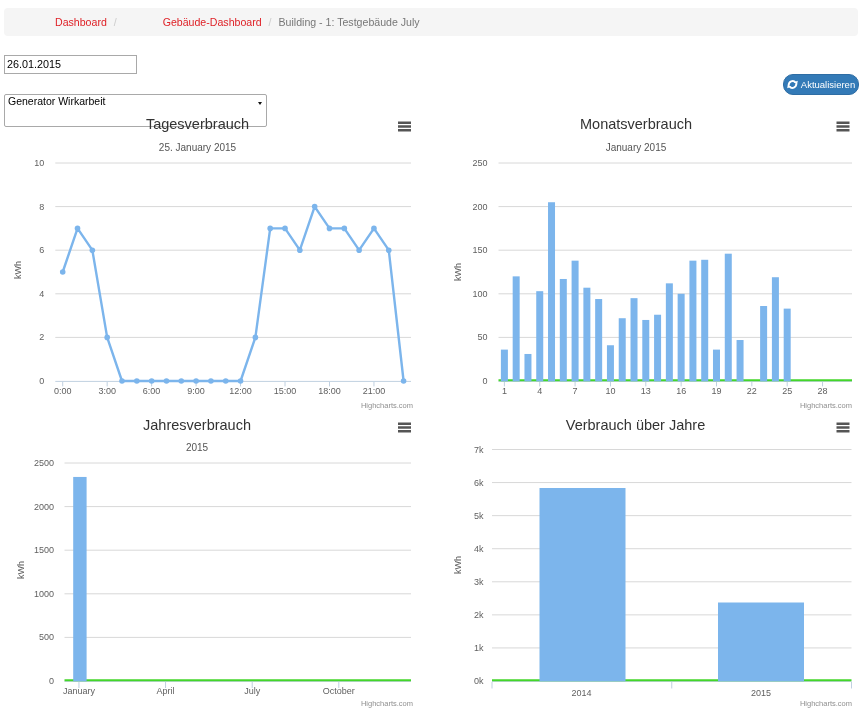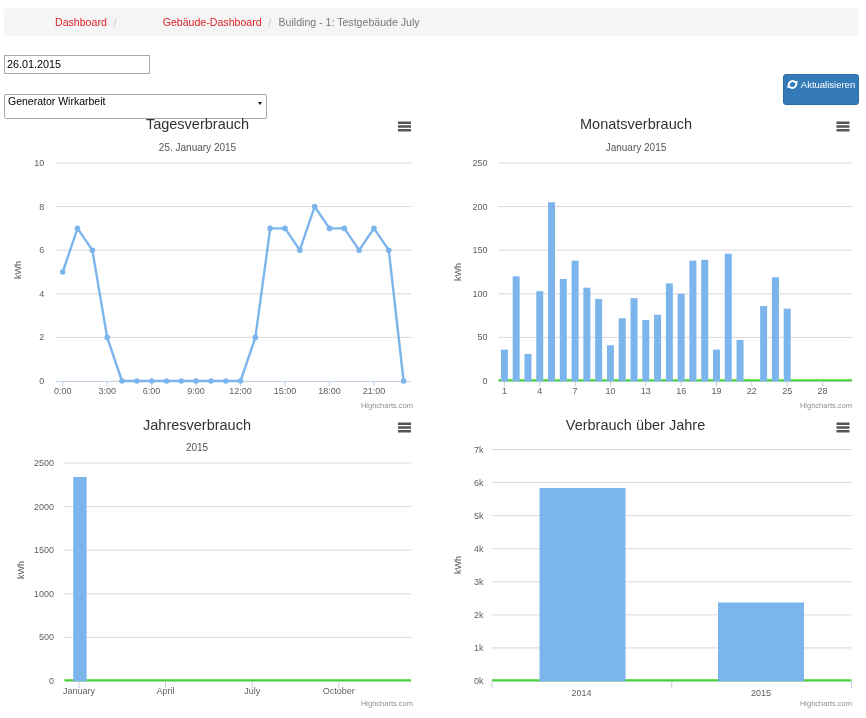--- a/index.html
+++ b/index.html
@@ -1,22 +1,22 @@
 <!DOCTYPE html>
 <html><head><meta charset="utf-8">
 <style>
 html,body{margin:0;padding:0;background:#fff;width:866px;height:718px;overflow:hidden;}
 body{font-family:"Liberation Sans",sans-serif;position:relative;}
 .crumbbar{position:absolute;left:4px;top:8px;width:854px;height:28px;background:#f5f5f5;border-radius:4px;font-size:10.6px;line-height:28px;padding-left:12px;box-sizing:border-box;color:#777;}
 .crumbbar a{color:#df2127;text-decoration:none;padding-left:39px;}
 .crumbbar .sep{color:#ccc;padding:0 4px;}
-.datein{position:absolute;left:4px;top:55px;width:146px;height:19px;border:1px solid #a9a9a9;box-sizing:border-box;font-size:10.8px;line-height:17px;padding-left:2px;color:#000;background:#fff;}
-.sel{position:absolute;left:4px;top:94px;width:263px;height:25px;border:1px solid #a9a9a9;border-radius:2px;box-sizing:border-box;background:#fff;font-size:10.5px;line-height:13px;padding-left:3px;color:#000;}
+.datein{position:absolute;left:4px;top:55px;width:133px;height:19px;border:1px solid #a9a9a9;box-sizing:border-box;font-size:10.8px;line-height:17px;padding-left:2px;color:#000;background:#fff;}
+.sel{position:absolute;left:4px;top:94px;width:263px;height:33px;border:1px solid #a9a9a9;border-radius:2px;box-sizing:border-box;background:#fff;font-size:10.5px;line-height:13px;padding-left:3px;color:#000;}
 .sel .arr{position:absolute;right:4.5px;top:6.5px;width:0;height:0;border-left:2px solid transparent;border-right:2px solid transparent;border-top:3.8px solid #111;}
-.btn{position:absolute;left:783px;top:74px;width:76px;height:31px;background:#337ab7;border:1px solid #2e6da4;border-radius:3px;box-sizing:border-box;color:#fff;font-size:9.5px;text-align:center;line-height:19px;white-space:nowrap;}
+.btn{position:absolute;left:783px;top:74px;width:76px;height:21px;background:#337ab7;border:1px solid #2e6da4;border-radius:10px;box-sizing:border-box;color:#fff;font-size:9.5px;text-align:center;line-height:19px;white-space:nowrap;}
 </style></head>
 <body>
 <div class="crumbbar"><a>Dashboard</a><span class="sep"> / </span><a>Gebäude-Dashboard</a><span class="sep"> / </span><span>Building - 1: Testgebäude July</span></div>
 <div class="datein">26.01.2015</div>
 <div class="sel">Generator Wirkarbeit<span class="arr"></span></div>
 <div class="btn"><svg width="11" height="11" viewBox="0 0 20 20" style="vertical-align:-1.5px;margin-right:3px">
       <path d="M 3.2 11.5 A 7 7 0 0 1 15.6 6.4" stroke="#fff" stroke-width="3.3" fill="none"></path>
       <polygon points="19.6,3.2 18.4,10.4 12.4,5.8" fill="#fff"></polygon>
       <path d="M 16.8 8.5 A 7 7 0 0 1 4.4 13.6" stroke="#fff" stroke-width="3.3" fill="none"></path>
       <polygon points="0.4,16.8 1.6,9.6 7.6,14.2" fill="#fff"></polygon>

